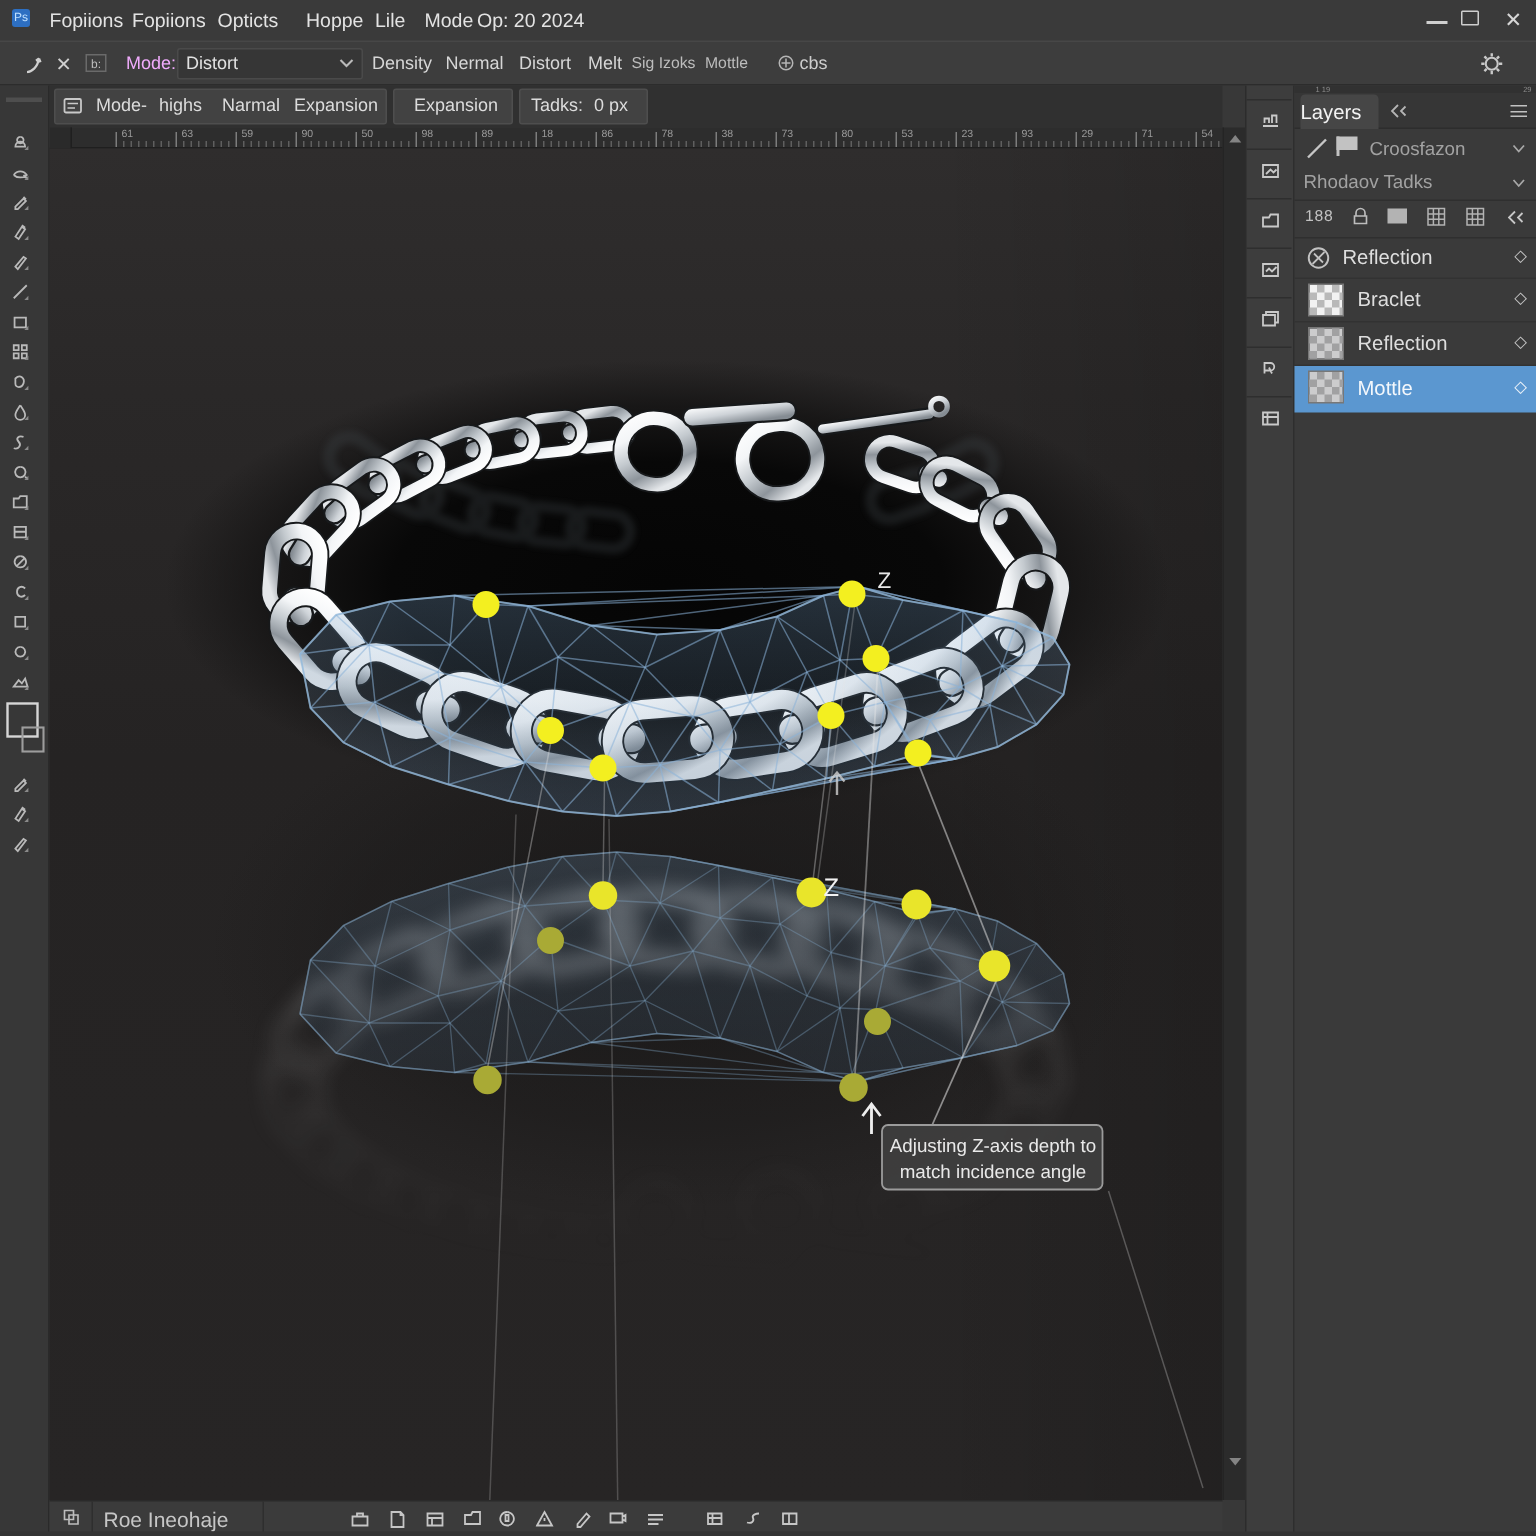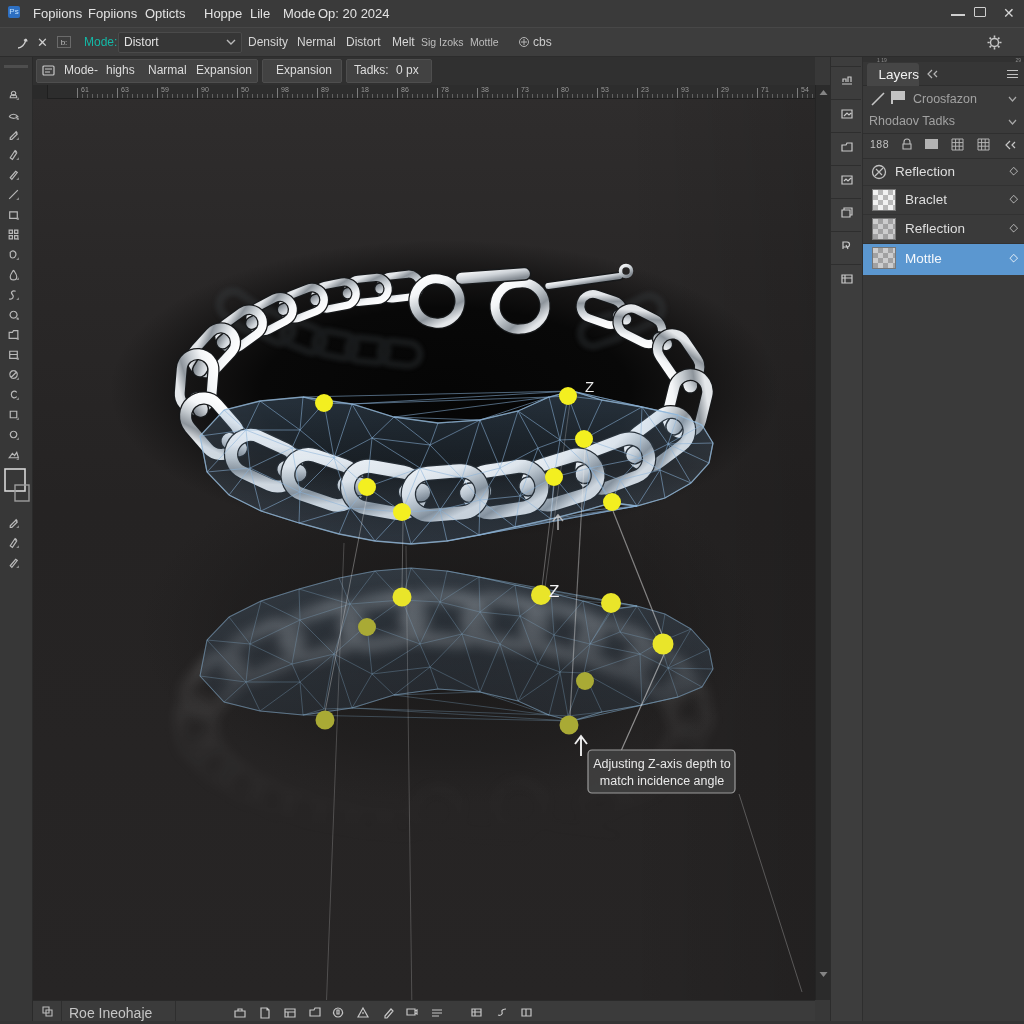--- a/index.html
+++ b/index.html
@@ -27,21 +27,21 @@
   <div style="position:absolute;left:974px;top:7px;width:12px;height:10px;border:1.5px solid #cfcfcf;border-radius:1px"></div>
   <div style="position:absolute;left:1003px;top:5px;font-size:14px;color:#d6d6d6">✕</div>
 </div>
 <div id="options">
   <svg style="position:absolute;left:17px;top:8px" width="16" height="13" viewBox="0 0 16 13">
       <path d="M1 12C4 12 8 9 9 3 M9 3l-2 1.5M9 3l1 2.5" stroke="#cfcfcf" stroke-width="1.5" fill="none"></path>
     </svg>
   <div style="position:absolute;left:37px;top:7px;font-size:13px;color:#cfcfcf">✕</div>
   <div style="position:absolute;left:57px;top:8px;width:14px;height:12px;border:1px solid #6a6a6a;font-size:8px;color:#bdbdbd;text-align:center;line-height:11px">b:</div>
   <div style="position:absolute;left:118px;top:4px;width:124px;height:21px;background:#363636;border:1px solid #4a4a4a;border-radius:2px"></div>
-  <span style="position:absolute;left:84px;top:7px;color:#14b8a6;font-size:12px">Mode:</span>
+  <span style="position:absolute;left:84px;top:7px;color:#f0abfc;font-size:12px">Mode:</span>
     <span style="position:absolute;left:124px;top:7px;color:#e2e2e2;font-size:12px">Distort</span>
     <span style="position:absolute;left:248px;top:7px;color:#d6d6d6;font-size:12px">Density</span>
     <span style="position:absolute;left:297px;top:7px;color:#d6d6d6;font-size:12px">Nermal</span>
     <span style="position:absolute;left:346px;top:7px;color:#d6d6d6;font-size:12px">Distort</span>
     <span style="position:absolute;left:392px;top:7px;color:#d6d6d6;font-size:12px">Melt</span>
     <span style="position:absolute;left:421px;top:8px;color:#bdbdbd;font-size:10.5px">Sig Izoks</span>
     <span style="position:absolute;left:470px;top:8px;color:#bdbdbd;font-size:10.5px">Mottle</span>
     <span style="position:absolute;left:533px;top:7px;color:#cccccc;font-size:12px">cbs</span>
   <svg style="position:absolute;left:226px;top:11px" width="10" height="7" viewBox="0 0 10 7">
       <path d="M1 1l4 4 4-4" stroke="#bababa" stroke-width="1.4" fill="none"></path>
@@ -1175,21 +1175,21 @@
       <path d="M2 3h10v8H2z M5 3v8 M2 6h10" fill="none" stroke="#c9c9c9" stroke-width="1.2"></path>
     </svg>
     <div style="position:absolute;left:0;top:207px;width:30px;height:1px;background:#2e2e2e"></div>
   </div>
 <div id="panel">
   <div style="position:absolute;left:0;top:0;width:162px;height:5px;background:#313131;font-size:5px;color:#8d8d8d">
       <span style="position:absolute;left:14px">1 19</span>
       <span style="position:absolute;right:4px">29</span>
     </div>
   <div style="position:absolute;left:0;top:5px;width:162px;height:24px;background:#363636;border-bottom:1px solid #2d2d2d">
-    <div style="position:absolute;left:4px;top:1px;width:52px;height:23px;background:#464646;border-radius:3px 3px 0 0;color:#f2f2f2;font-size:13.5px;text-align:right;line-height:23px">Layers</div>
+    <div style="position:absolute;left:4px;top:1px;width:52px;height:23px;background:#464646;border-radius:3px 3px 0 0;color:#f2f2f2;font-size:13.5px;text-align:left;line-height:23px">Layers</div>
     <svg style="position:absolute;left:64px;top:7px" width="12" height="10" viewBox="0 0 12 10">
         <path d="M5 1L1 5l4 4M10 2L7 5l3 3" stroke="#b5b5b5" stroke-width="1.2" fill="none"></path>
       </svg>
     <div style="position:absolute;right:7px;top:8px;width:11px;height:1.3px;background:#c2c2c2"></div>
     <div style="position:absolute;right:7px;top:11.5px;width:11px;height:1.3px;background:#c2c2c2"></div>
     <div style="position:absolute;right:7px;top:15px;width:11px;height:1.3px;background:#c2c2c2"></div>
   </div>
   <div style="position:absolute;left:0;top:29px;width:162px;height:24px">
     <svg style="position:absolute;left:7px;top:5px" width="16" height="16" viewBox="0 0 16 16">
         <path d="M2 14L14 2" stroke="#c6c6c6" stroke-width="1.6"></path>

